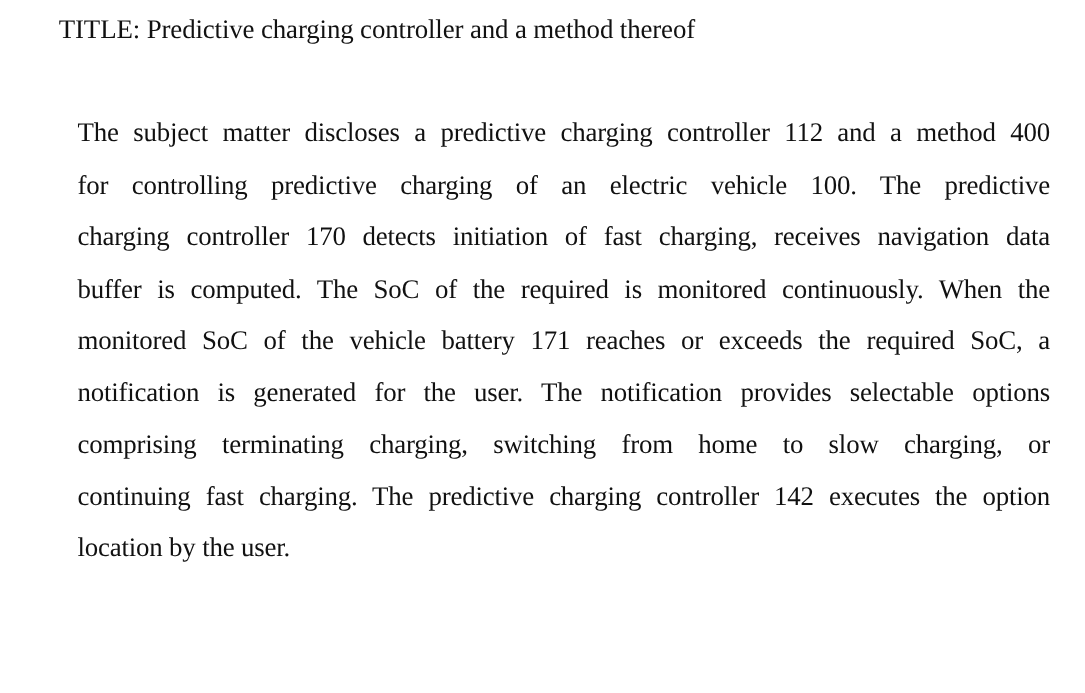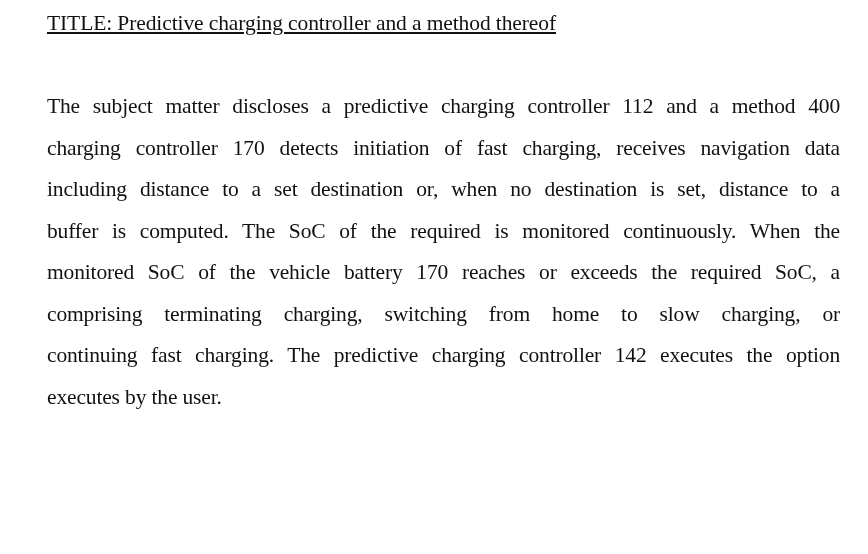--- a/index.html
+++ b/index.html
@@ -22,51 +22,52 @@
       width: 793px;
     }
     .title {
       position: absolute;
       left: 0;
       top: 9px;
       font-size: 21.5px;
       line-height: 28px;
       white-space: nowrap;
       letter-spacing: -0.1px;
-      text-decoration: underline;
     }
     .abstract {
       position: absolute;
       left: 0;
       top: 91px;
       width: 793px;
     }
     .line {
       display: block;
       height: 41.5px;
       line-height: 30px;
       font-size: 21.5px;
       text-align: justify;
       text-align-last: justify;
       white-space: nowrap;
       letter-spacing: -0.15px;
+      margin-left: 15px;
     }
     .line.last {
       text-align-last: left;
     }
   </style>
 </head>
 <body>
 
 <div class="doc">
   <div class="title">TITLE: Predictive charging controller and a method thereof</div>
 
   <div class="abstract">
     <div class="line">The subject matter discloses a predictive charging controller 112 and a method 400</div>
+    <div class="line">for controlling predictive charging of an electric vehicle 100. The predictive</div>
     <div class="line">charging controller 170 detects initiation of fast charging, receives navigation data</div>
-    <div class="line">including distance to a set destination or, when no destination is set, distance to a</div>
     <div class="line">buffer is computed. The SoC of the required is monitored continuously. When the</div>
-    <div class="line">monitored SoC of the vehicle battery 170 reaches or exceeds the required SoC, a</div>
+    <div class="line">monitored SoC of the vehicle battery 171 reaches or exceeds the required SoC, a</div>
+    <div class="line">notification is generated for the user. The notification provides selectable options</div>
     <div class="line">comprising terminating charging, switching from home to slow charging, or</div>
     <div class="line">continuing fast charging. The predictive charging controller 142 executes the option</div>
-    <div class="line last">executes by the user.</div>
+    <div class="line last">location by the user.</div>
   </div>
 </div>
 
 </body></html>

